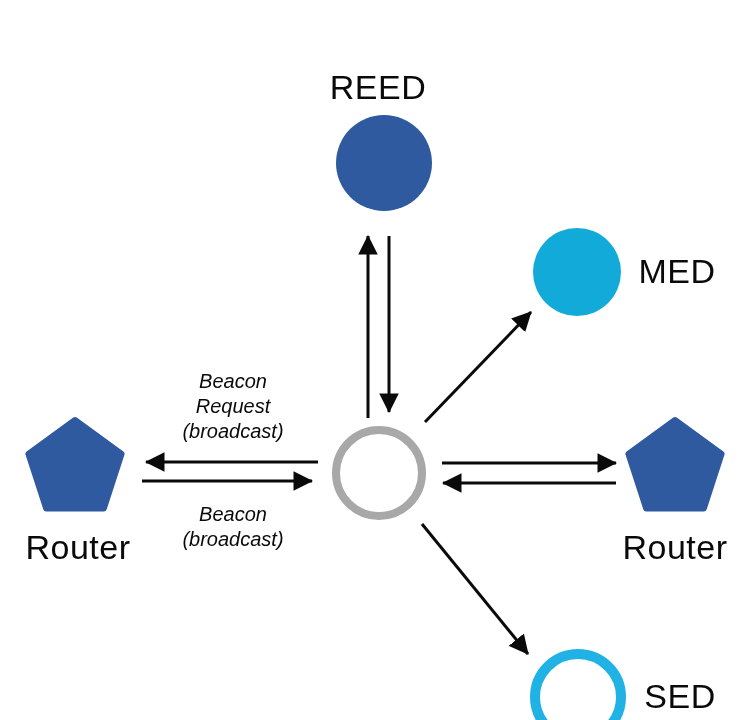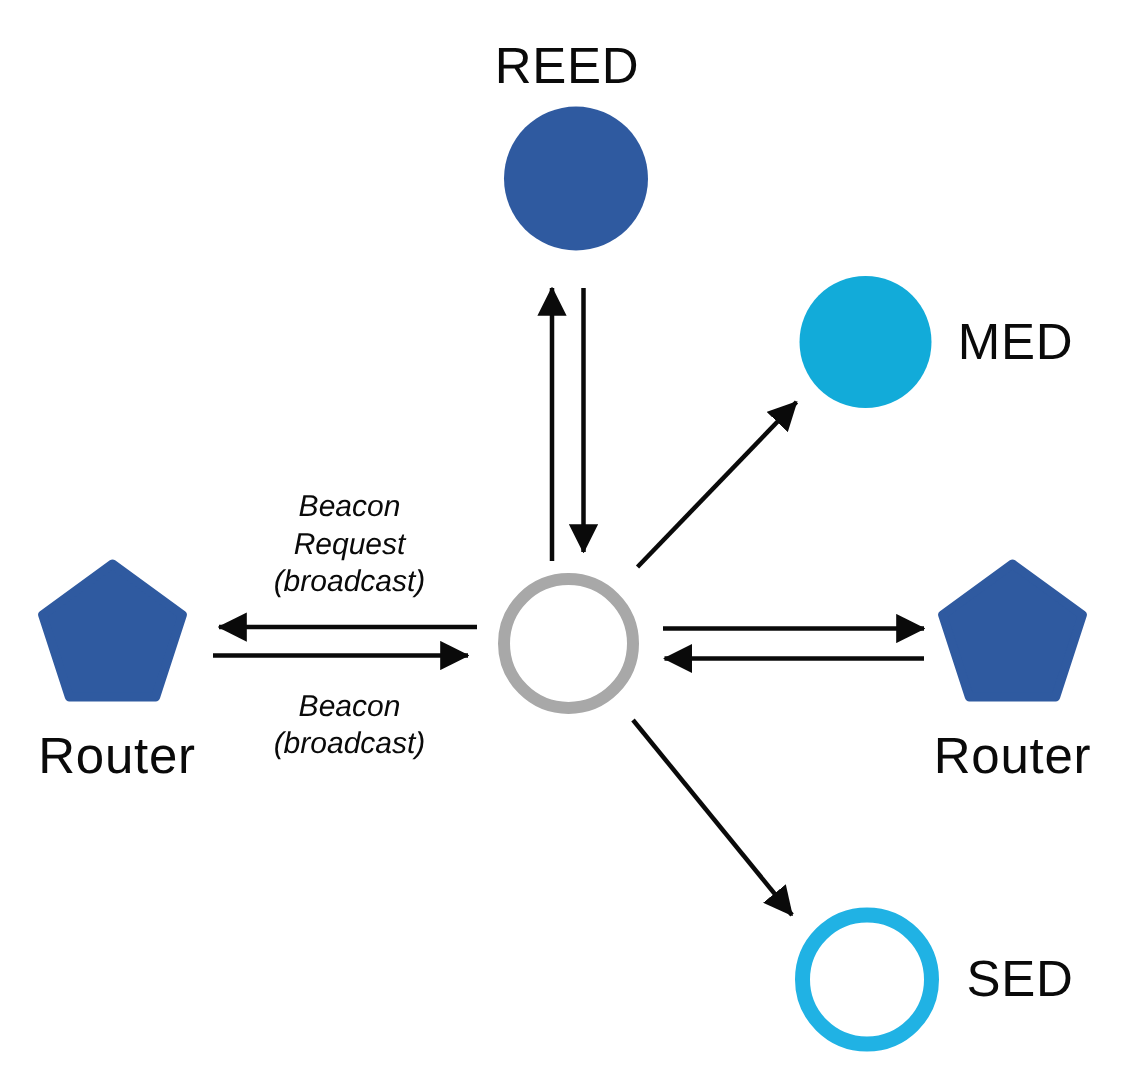--- a/index.html
+++ b/index.html
@@ -7,20 +7,21 @@
     padding: 0;
     background: #ffffff;
     width: 752px;
     height: 720px;
     overflow: hidden;
   }
   .canvas-wrap {
     position: relative;
     width: 752px;
     height: 508px;
+    margin-top: 44px;
   }
   svg {
     display: block;
   }
   text {
     font-family: "Liberation Sans", "DejaVu Sans", sans-serif;
     fill: #0a0a0a;
   }
   .node-label {
     font-size: 34px;

